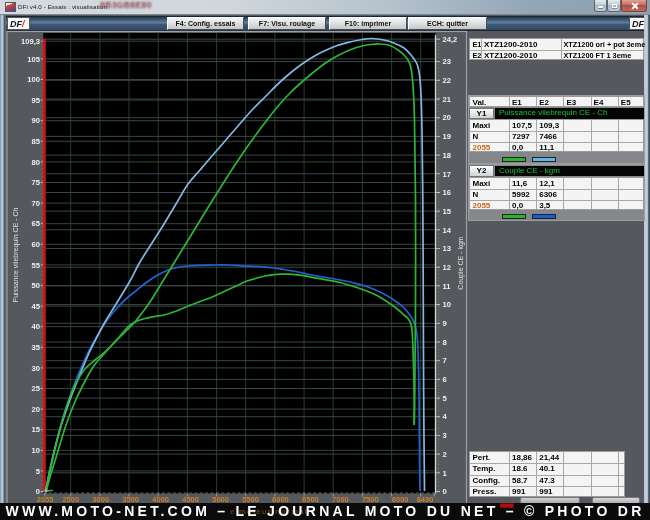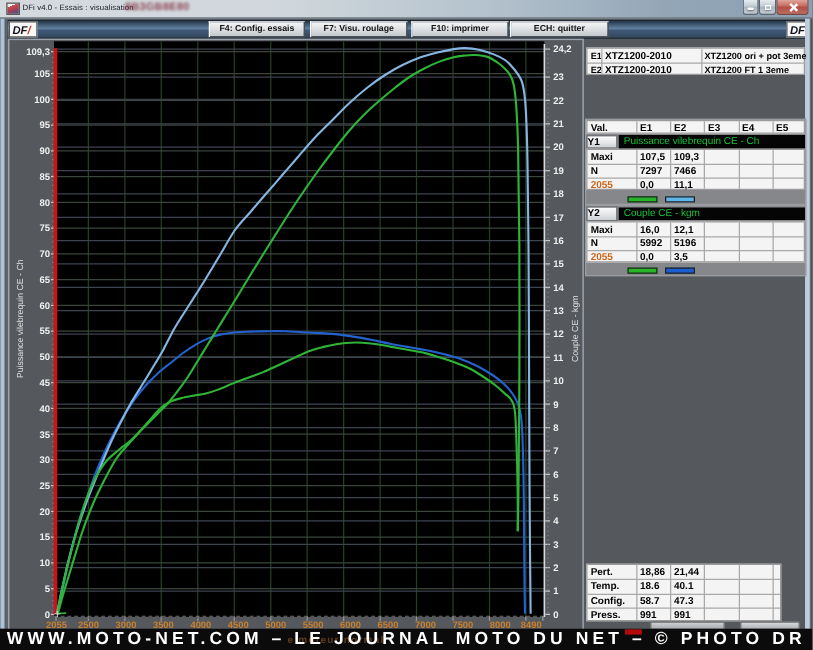--- a/index.html
+++ b/index.html
@@ -21,21 +21,21 @@
   border:1px solid #9a9ea2; border-top-color:#fdfdfd; border-left-color:#fdfdfd; border-bottom-color:#4a4d50;
   border-right-color:#4a4d50; font-size:7px; font-weight:bold; color:#111; text-align:center; line-height:12px; }
 .dflogo { position:absolute; top:17px; height:13px; background:#f8f8f8; border:1px solid #555;
   font-style:italic; font-weight:bold; font-size:9px; color:#101010; text-align:center; line-height:11px; }
 .tbl { position:absolute; background:#f4f4f4; border:1px solid #9b9b9b; }
 .tbl .hline { position:absolute; left:0; width:100%; height:1px; background:#a8a8a8; }
 .tbl .vline { position:absolute; top:0; width:1px; height:100%; background:#a8a8a8; }
 .tbl .ct { position:absolute; font-weight:bold; white-space:nowrap; overflow:hidden; padding-left:1px; }
 .back { position:absolute; background:#85878b; border:1px solid #9a9ca0; }
 .ybtn { position:absolute; background:linear-gradient(180deg,#fdfdfd,#cfd2d5); border:1px solid #707478;
-  font-size:8px; font-weight:bold; text-align:left; line-height:10px; color:#000; }
+  font-size:8px; font-weight:bold; text-align:center; line-height:10px; color:#000; }
 .blackbar { position:absolute; background:#050505; color:#16c23c; font-size:8px; padding-left:4px;
   line-height:10.5px; white-space:nowrap; }
 .chip { position:absolute; height:5px; border:1px solid #222; }
 #wm { position:absolute; left:0; top:503px; width:650px; height:17px; background:#0b0b0b; }
 #lborder { position:absolute; left:0; top:15px; width:6px; height:488px;
   background:linear-gradient(90deg,#707a84 0%,#a9c0d6 15%,#b2c8dc 45%,#525a62 75%,#686e74 100%); }
 #rborder { position:absolute; left:644px; top:15px; width:6px; height:488px;
   background:linear-gradient(90deg,#b7c7d6 0%,#c2d2e0 55%,#5a6670 75%,#3a4248 100%); }
 </style>
 </head>
@@ -213,25 +213,25 @@
 <div class="blackbar" style="left:495px;top:165.5px;width:149px;height:10.5px">Couple CE - kgm</div>
 <div class="tbl" style="left:468.5px;top:176.5px;width:175.5px;height:33px">
       <div class="hline" style="top:11px"></div>
       <div class="hline" style="top:22px"></div>
       <div class="vline" style="left:39.5px"></div>
       <div class="vline" style="left:66.7px"></div>
       <div class="vline" style="left:93.9px"></div>
       <div class="vline" style="left:121.1px"></div>
       <div class="vline" style="left:148.3px"></div>
       <div class="ct" style="left:2px;top:0px;width:37.5px;height:11px;line-height:11px;font-size:8px;color:#000">Maxi</div>
-      <div class="ct" style="left:41.5px;top:0px;width:25.2px;height:11px;line-height:11px;font-size:8px;color:#000">16,0</div>
+      <div class="ct" style="left:41.5px;top:0px;width:25.2px;height:11px;line-height:11px;font-size:8px;color:#000">11,6</div>
       <div class="ct" style="left:68.7px;top:0px;width:25.2px;height:15px;line-height:11px;font-size:8px;color:#000">12,1</div>
       <div class="ct" style="left:2px;top:11px;width:37.5px;height:11px;line-height:11px;font-size:8px;color:#000">N</div>
       <div class="ct" style="left:41.5px;top:11px;width:25.2px;height:11px;line-height:11px;font-size:8px;color:#000">5992</div>
-      <div class="ct" style="left:68.7px;top:11px;width:25.2px;height:11px;line-height:11px;font-size:8px;color:#000">5196</div>
+      <div class="ct" style="left:68.7px;top:11px;width:25.2px;height:11px;line-height:11px;font-size:8px;color:#000">6306</div>
       <div class="ct" style="left:2px;top:22px;width:37.5px;height:11px;line-height:11px;font-size:8px;color:#c9661a">2055</div>
       <div class="ct" style="left:41.5px;top:22px;width:25.2px;height:11px;line-height:11px;font-size:8px;color:#000">0,0</div>
       <div class="ct" style="left:68.7px;top:22px;width:25.2px;height:11px;line-height:11px;font-size:8px;color:#000">3,5</div>
     </div>
 <div class="chip" style="left:502px;top:213.5px;width:24px;background:#28b428"></div>
 <div class="chip" style="left:532px;top:213.5px;width:24px;background:#1a5ed0"></div>
 <div class="tbl" style="left:468.5px;top:451px;width:156px;height:45.6px">
       <div class="hline" style="top:11.4px"></div>
       <div class="hline" style="top:22.8px"></div>
       <div class="hline" style="top:34.2px"></div>

